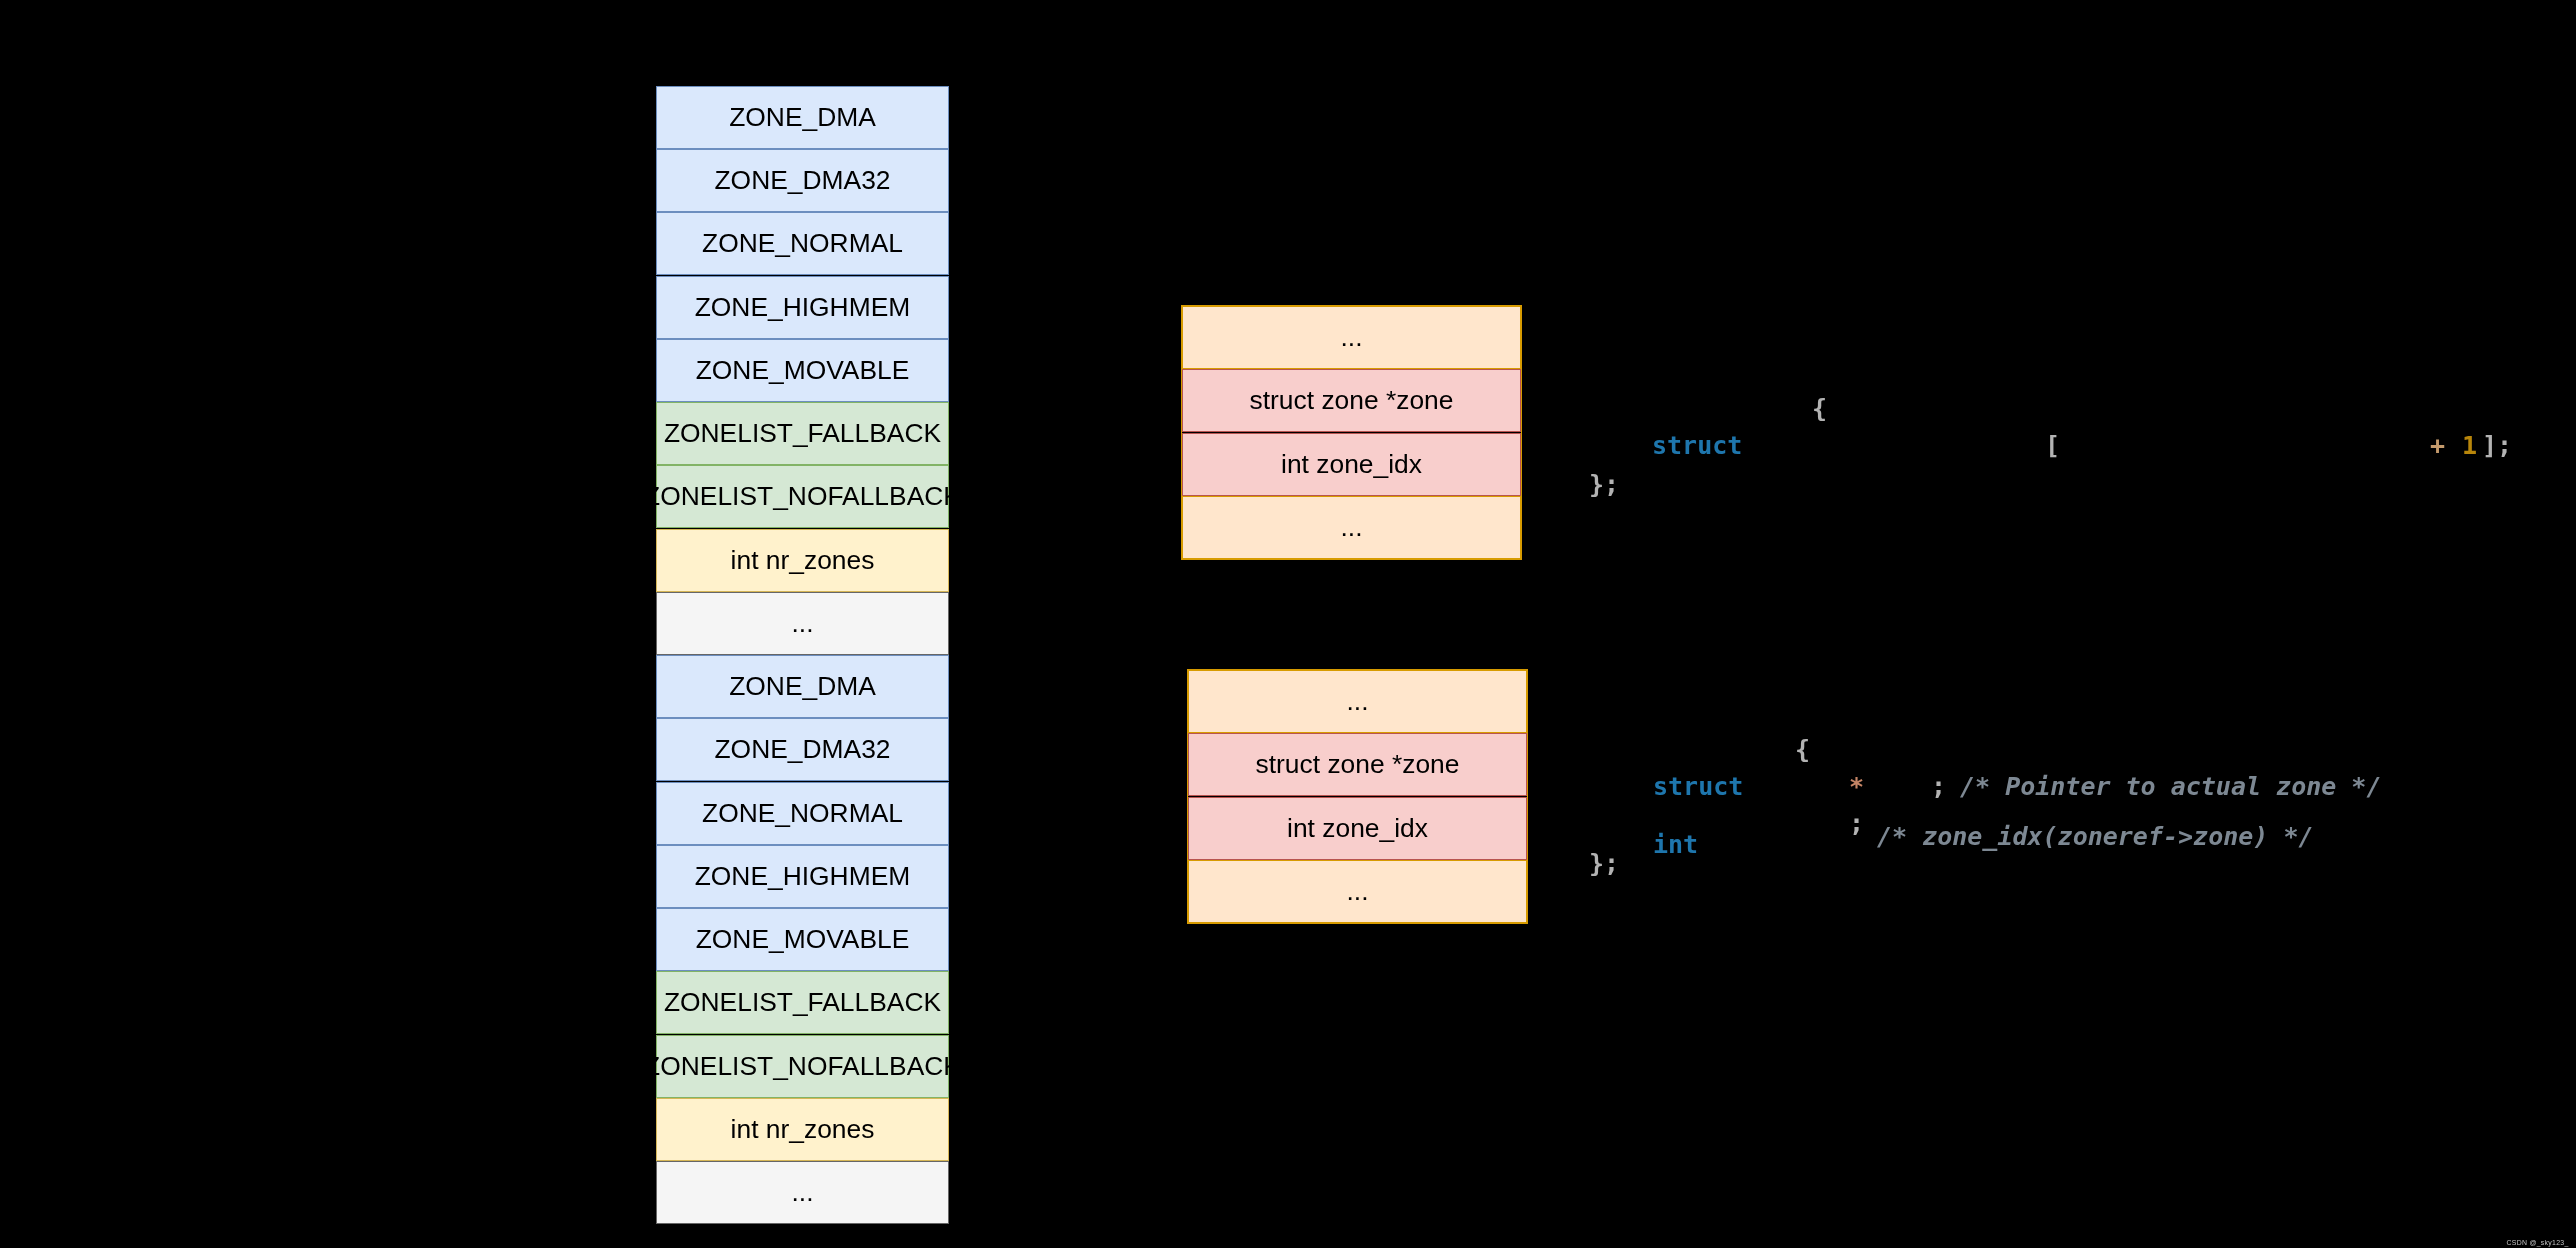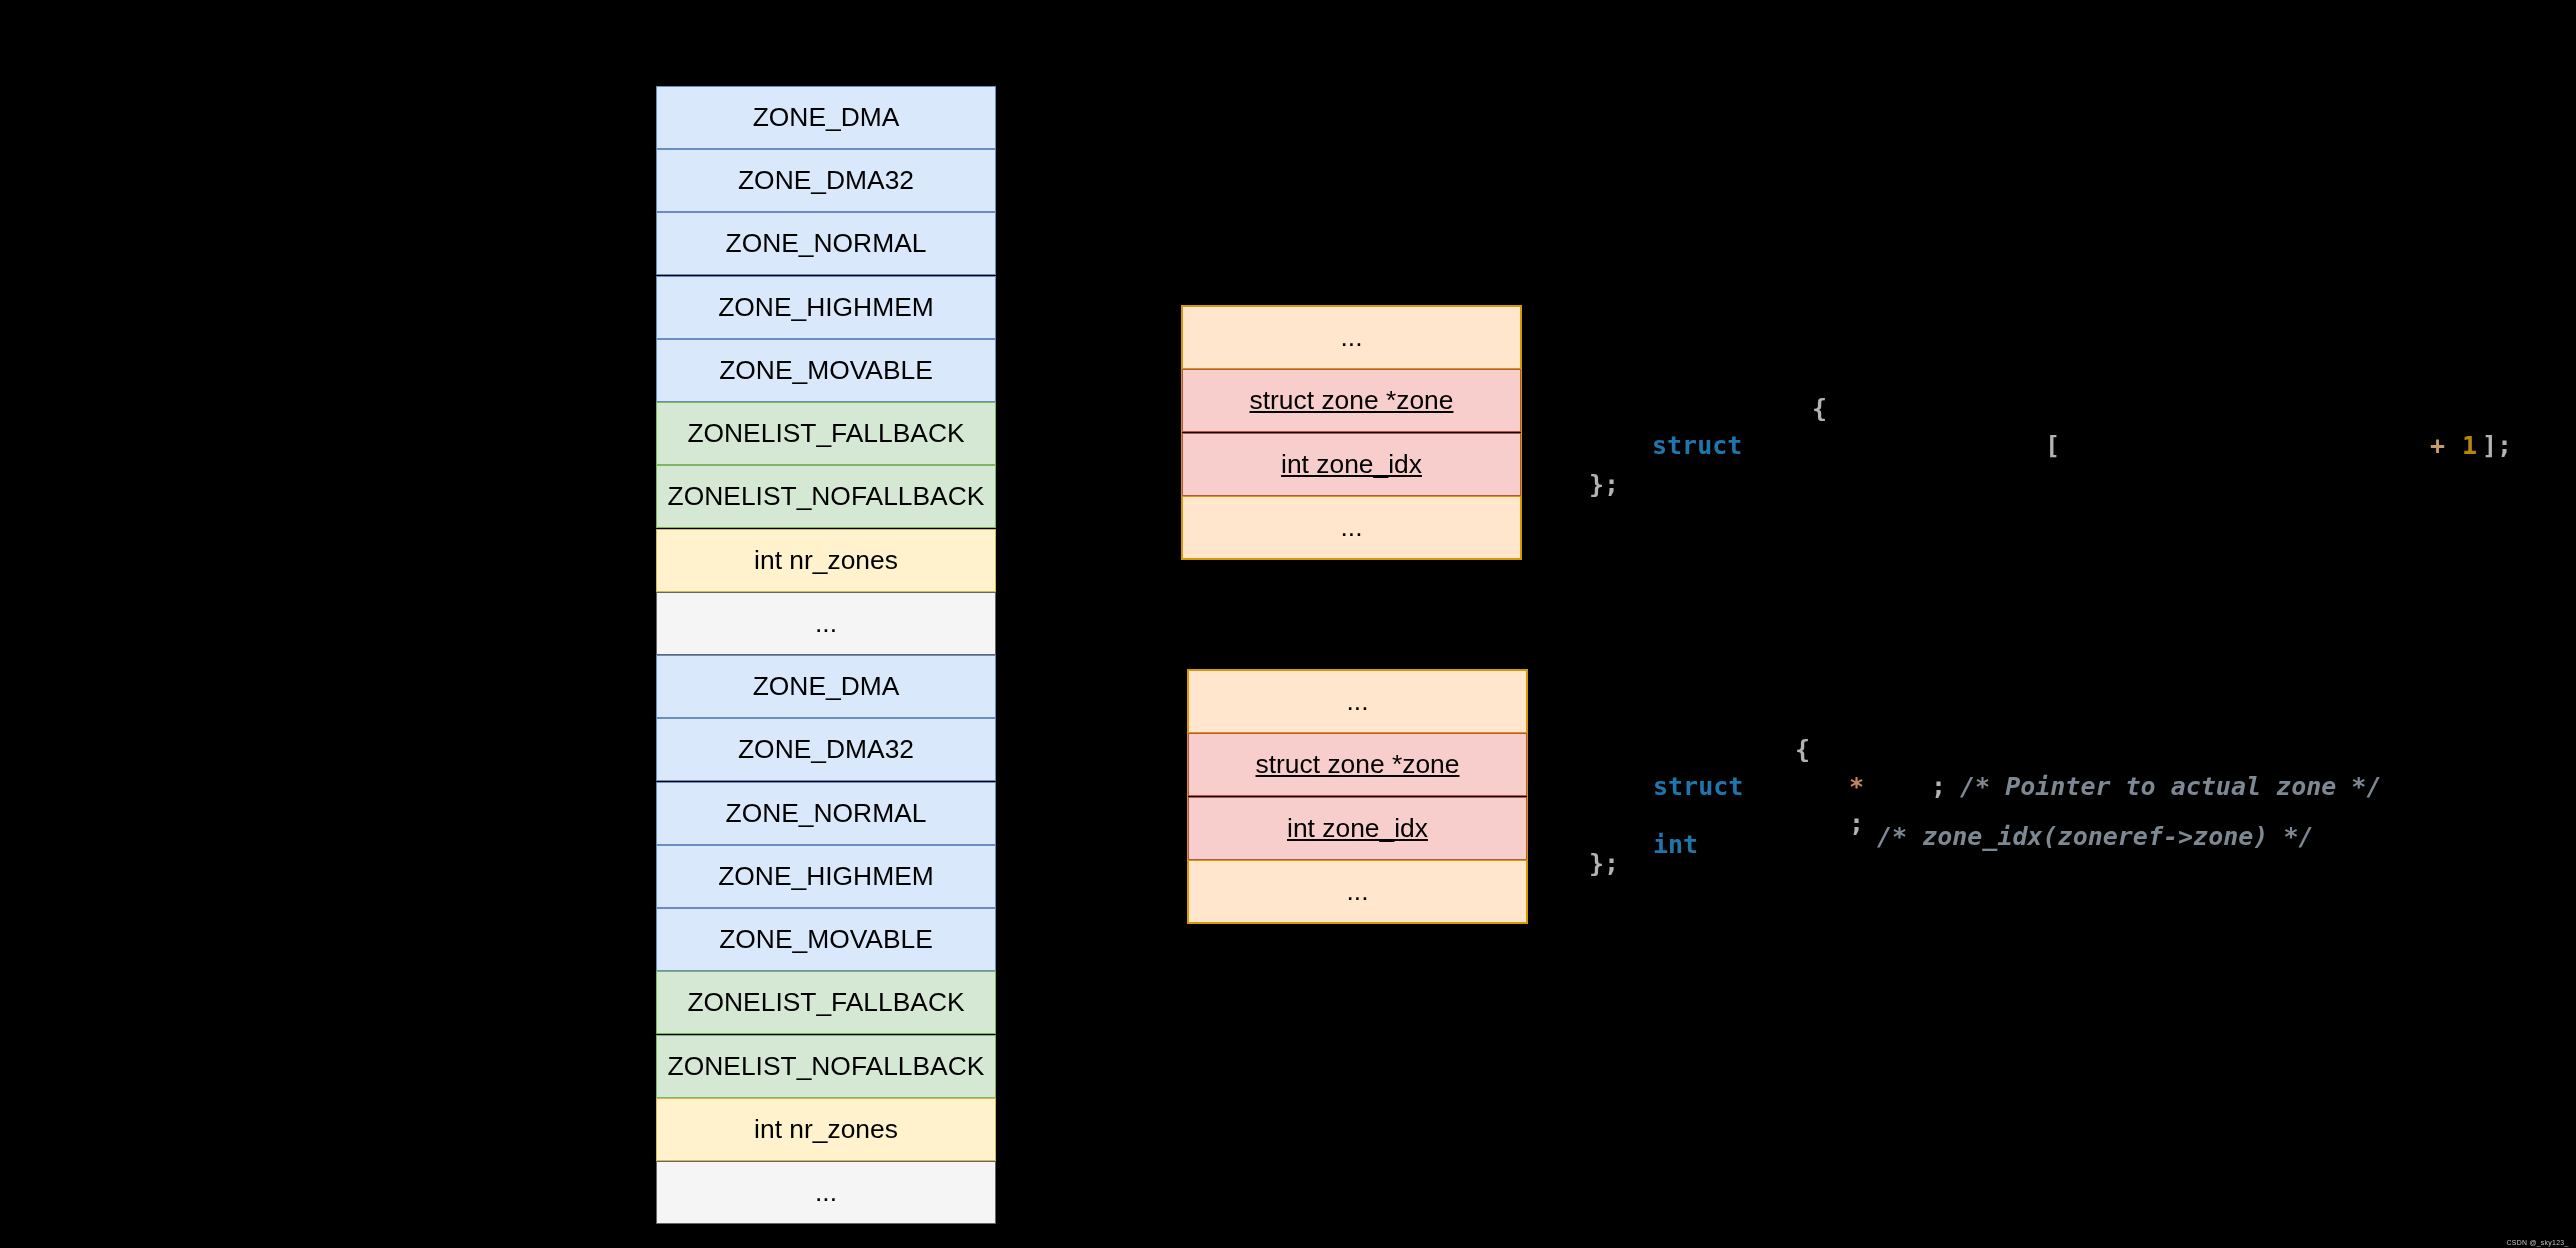--- a/index.html
+++ b/index.html
@@ -14,21 +14,21 @@
     position:absolute;left:0;width:100%;box-sizing:border-box;
     border:1.6px solid transparent;
     display:flex;align-items:center;justify-content:center;
     font-size:26.4px;line-height:1;color:var(--label_color,#000);
   }
   .row.blue  {background:var(--blue_fill);  border-color:var(--blue_border);}
   .row.green {background:var(--green_fill); border-color:var(--green_border);}
   .row.yellow{background:var(--yellow_fill);border-color:var(--yellow_border);text-align:center;}
   .row.gray  {background:var(--gray_fill);  border-color:var(--gray_border);}
   .row.peach {background:var(--peach_fill); border-color:var(--peach_border);}
-  .row.pink  {background:var(--pink_fill);  border-color:var(--pink_border);text-decoration:underline;}
+  .row.pink  {background:var(--pink_fill);  border-color:var(--pink_border);}
   .code{position:absolute;left:0;top:0;width:100%;height:100%;}
   .tok{
     position:absolute;transform:translateY(-50%);
     font-family:"DejaVu Sans Mono",monospace;font-size:25px;
     font-weight:700;line-height:1;white-space:pre;
   }
   .tok.kw{color:var(--code_keyword);}
   .tok.punct{color:var(--code_punct);}
   .tok.plus{color:var(--code_plus);}
   .tok.star{color:var(--code_star);}
@@ -36,21 +36,21 @@
   .tok.comment{color:var(--code_comment);font-style:italic;font-weight:700;}
   .watermark{
     position:absolute;right:7.4px;bottom:3.2px;
     font-size:6.9px;letter-spacing:0.3px;color:var(--watermark_color);
   }
 </style>
 </head>
 <body>
 
 <div id="canvas">
-  <div class="boxgroup" style="left: 656px; top: 86px; width: 340px; height: 1138px;">
+  <div class="boxgroup" style="left: 656px; top: 86px; width: 293px; height: 1138px;">
       <div class="row blue" style="top: 0px; height: 63px;">
         <span>ZONE_DMA</span>
       </div>
       <div class="row blue" style="top: 63px; height: 63px;">
         <span>ZONE_DMA32</span>
       </div>
       <div class="row blue" style="top: 126px; height: 63px;">
         <span>ZONE_NORMAL</span>
       </div>
       <div class="row blue" style="top: 190px; height: 63px;">

